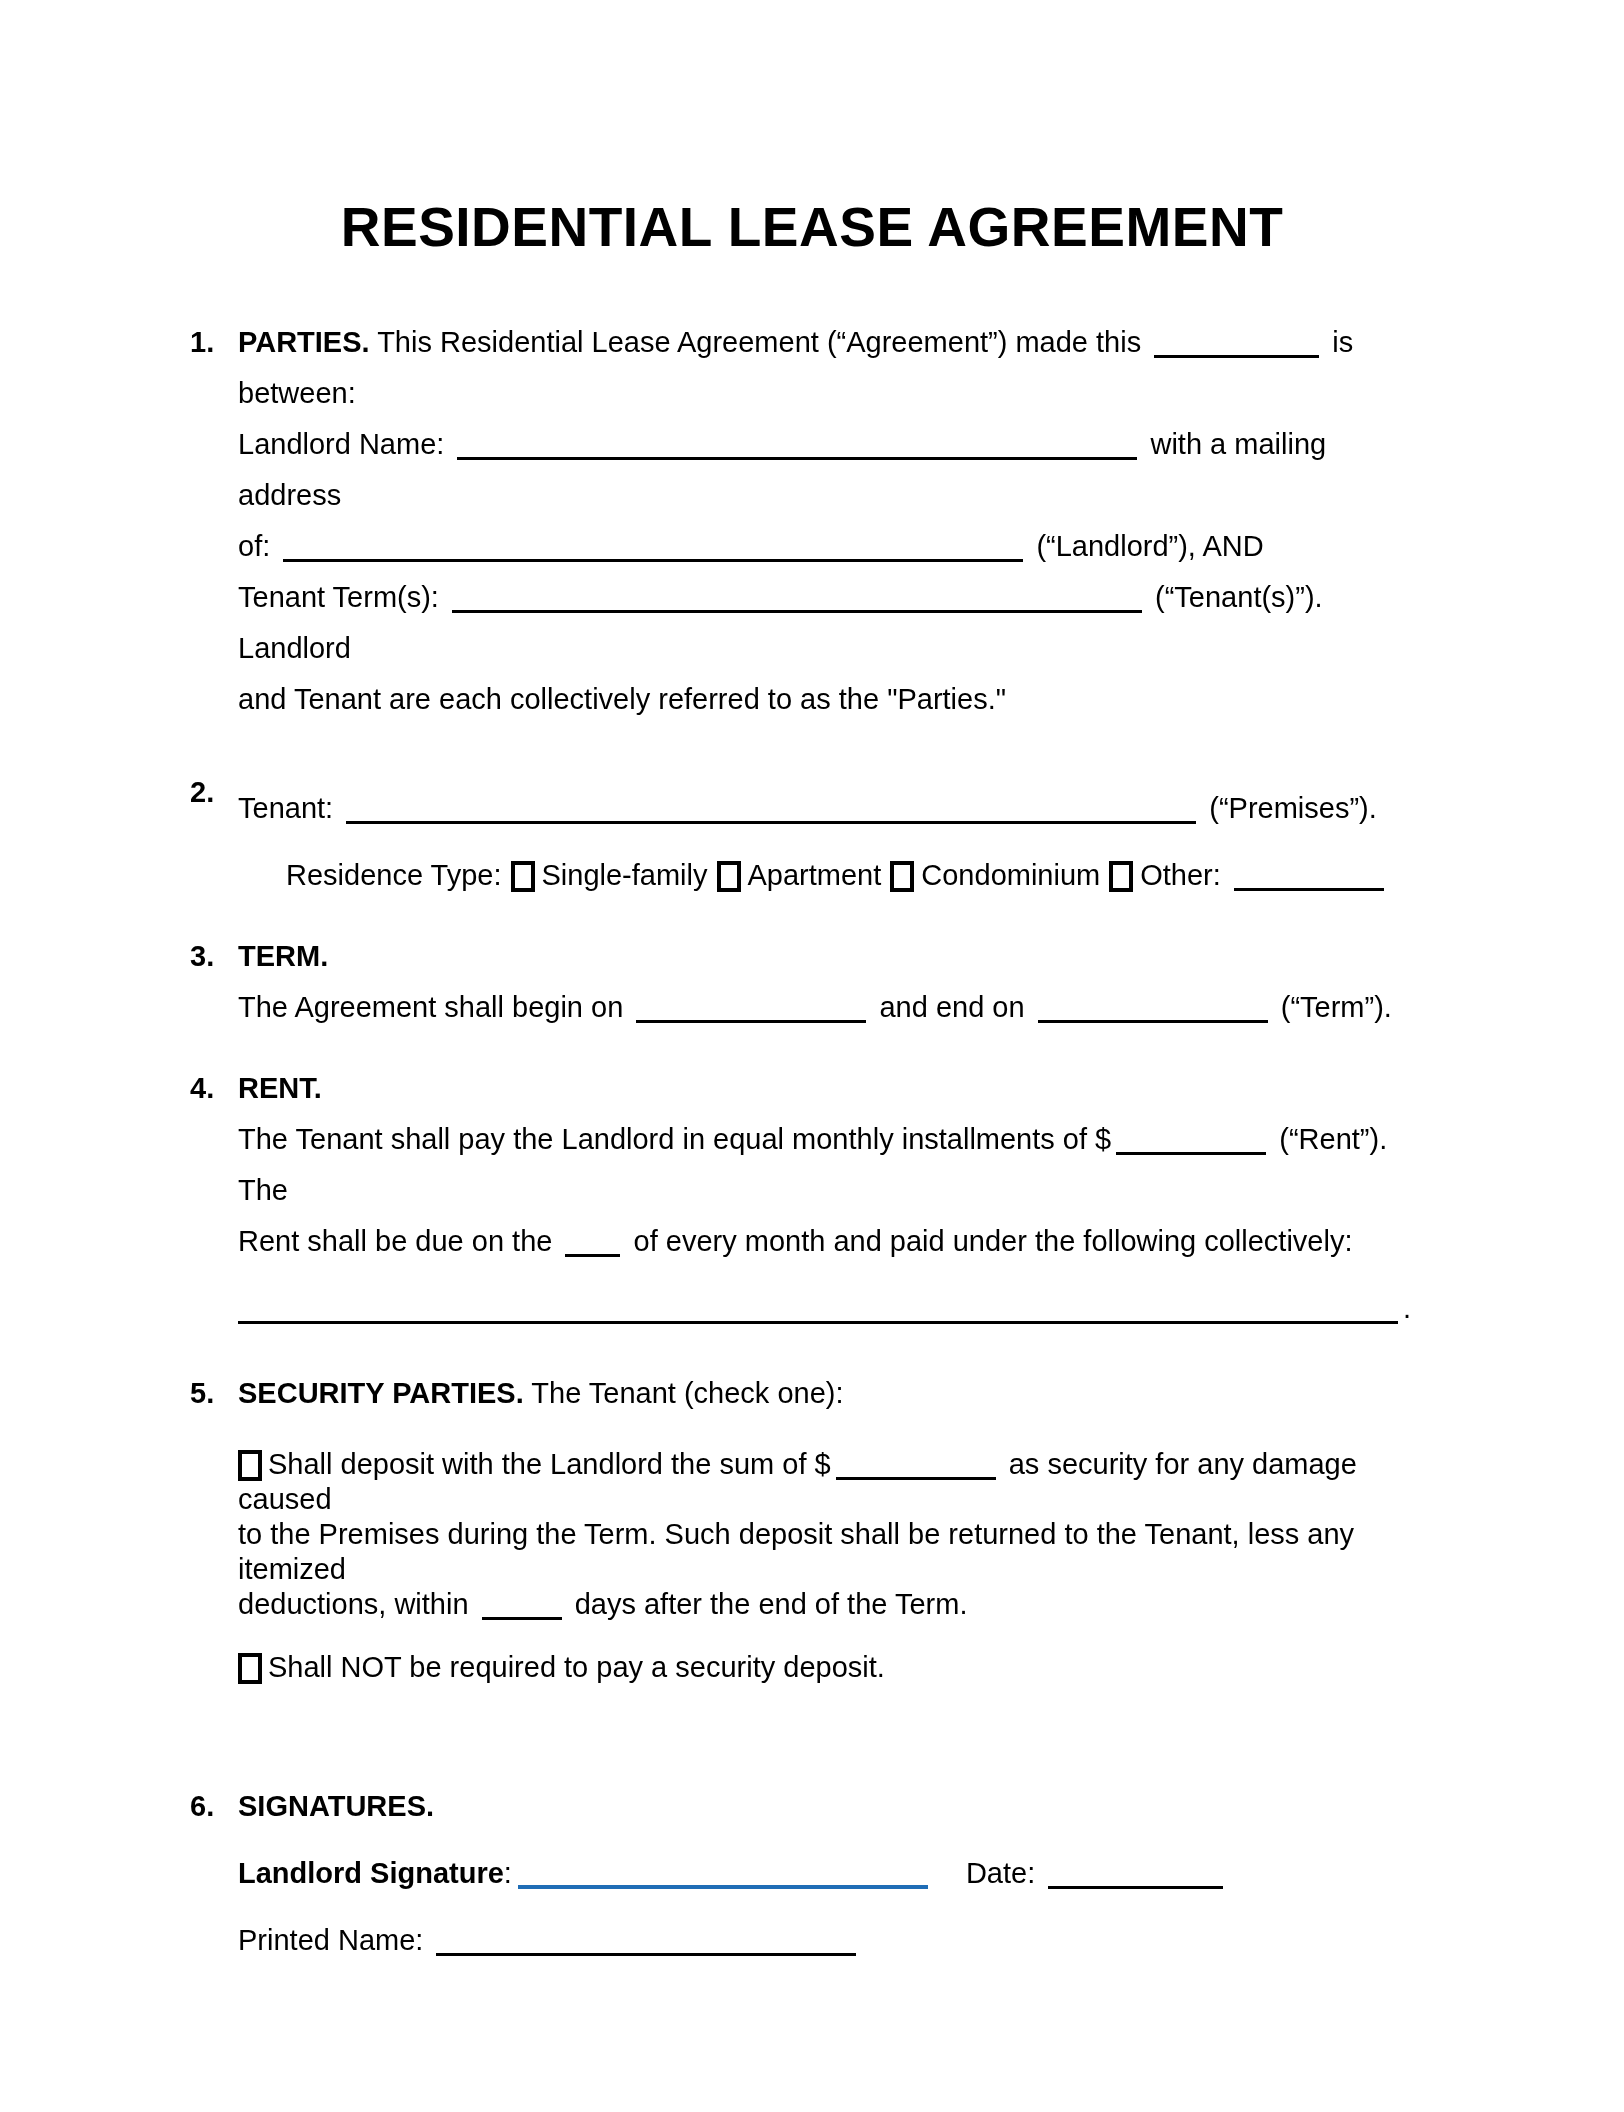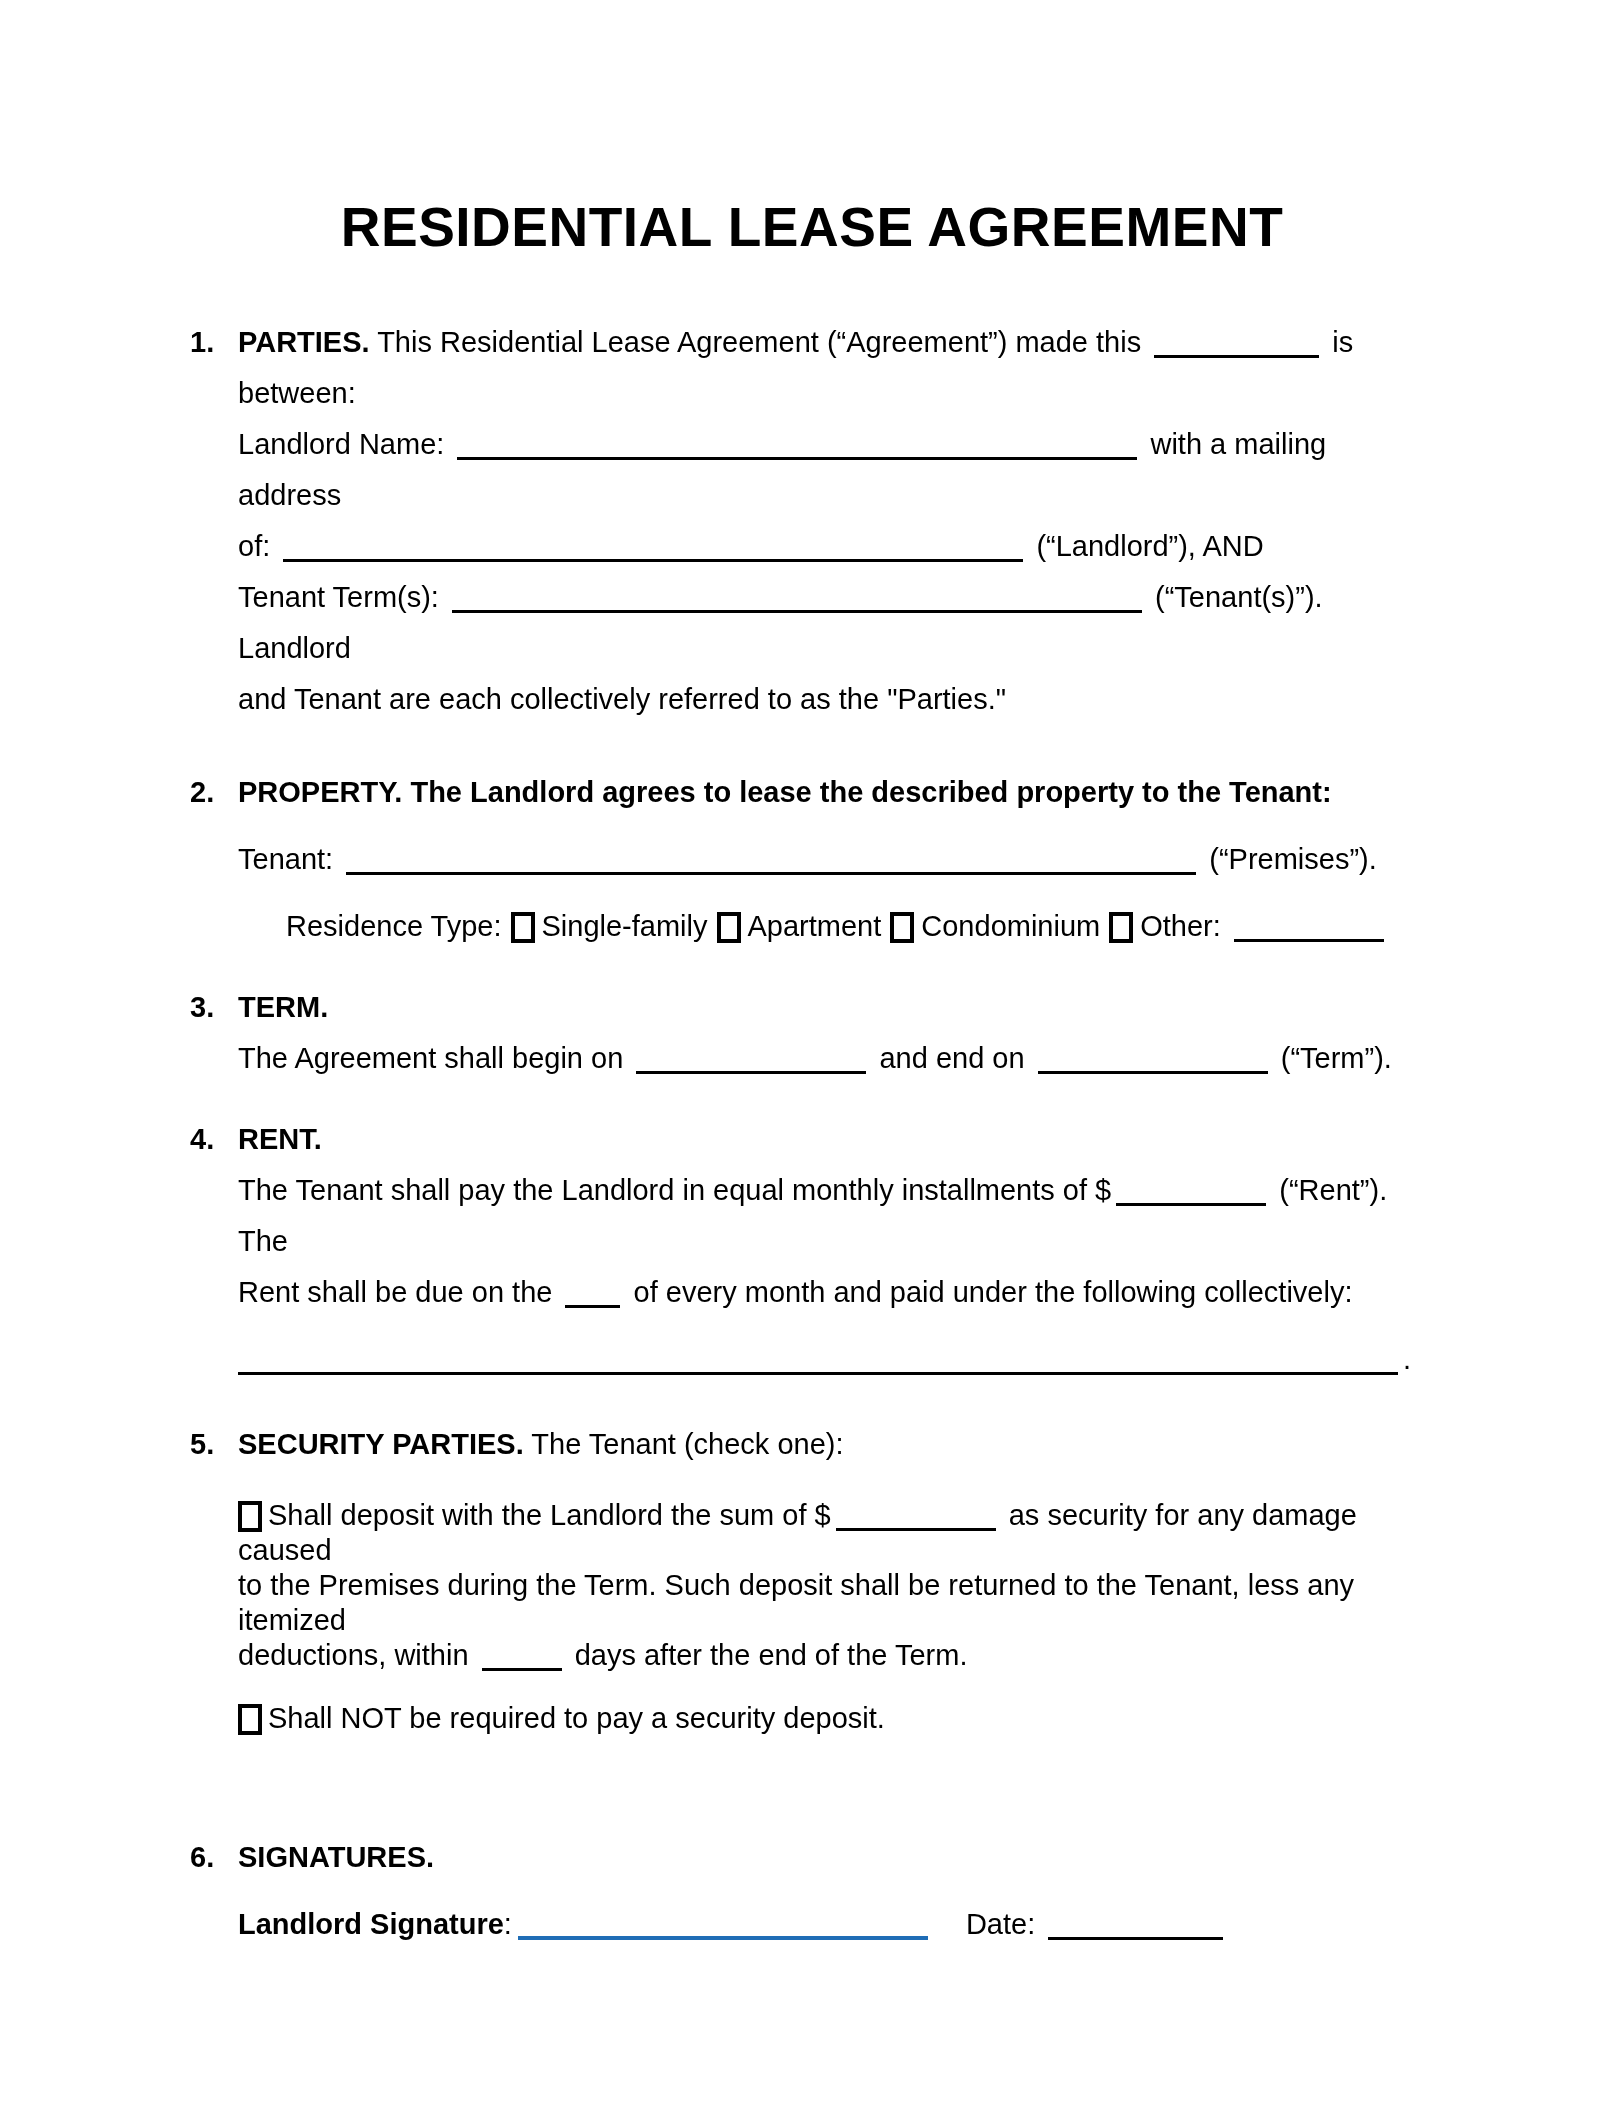--- a/index.html
+++ b/index.html
@@ -124,24 +124,20 @@
       </div>
       <div class="line">
         <span>and Tenant are each collectively referred to as the "Parties."</span>
       </div>
     </div>
   </div>
 
   <div class="section" style="margin-bottom:30px;">
     <div class="num">2.</div>
     <div class="content">
-      <div class="line">
-        <b>PROPERTY.</b>
-        <b>The Landlord agrees to lease the described property to the Tenant:</b>
-      </div>
       <div class="line mt16">
         <span>Tenant:</span>
         <span class="blank b850"></span>
         <span>(“Premises”).</span>
       </div>
       <div class="line mt16" style="white-space:nowrap;margin-left:48px;">
         <span>Residence Type:</span><span class="checkbox first"></span><span>Single-family</span><span class="checkbox"></span><span>Apartment</span><span class="checkbox"></span><span>Condominium</span><span class="checkbox"></span><span>Other:</span>
         <span class="blank b150"></span>
       </div>
     </div>

